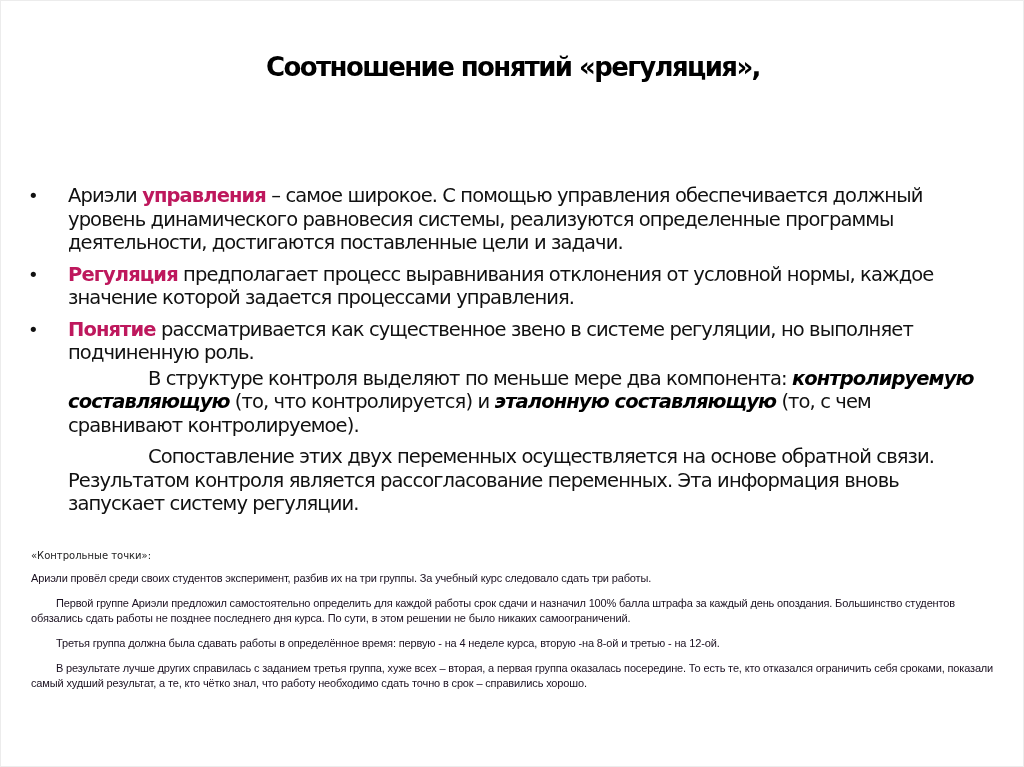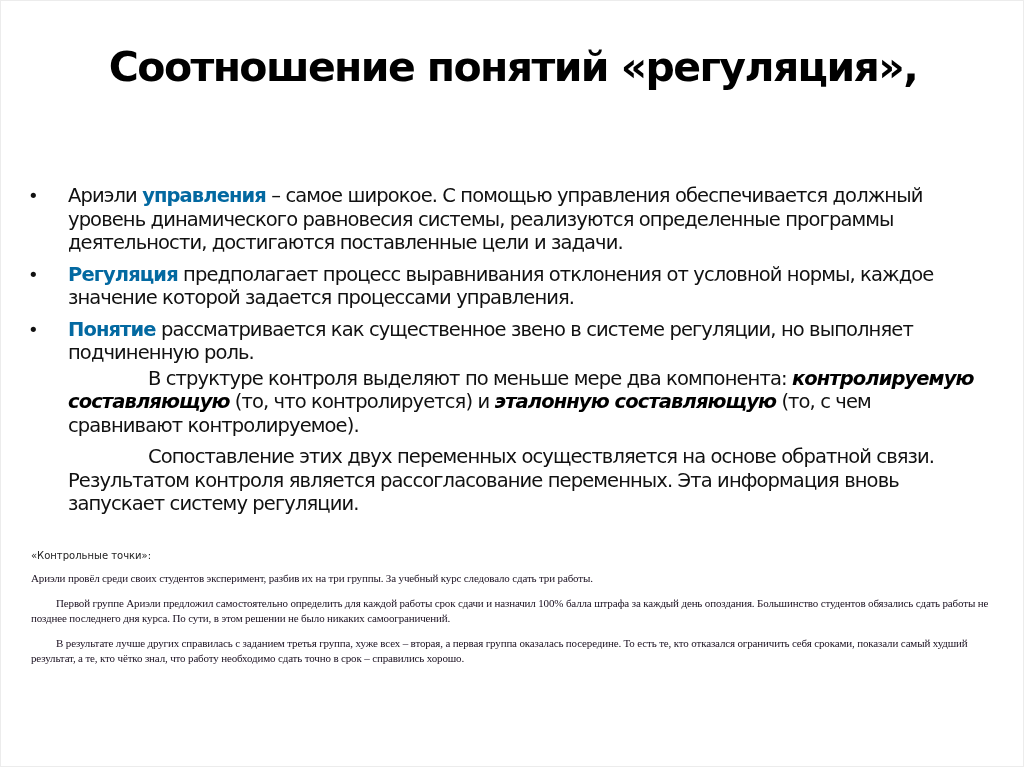--- a/index.html
+++ b/index.html
@@ -4,41 +4,41 @@
   <style>
     * { margin: 0; padding: 0; box-sizing: border-box; }
     html, body { width: 1024px; height: 767px; background: #ffffff; overflow: hidden; }
     body { font-family: "Liberation Sans", "DejaVu Sans", sans-serif; color: #000; }
     .slide {
       position: relative; width: 1024px; height: 767px; background: #ffffff;
       border: 1px solid #ececec;
     }
     .title {
       position: absolute; left: 0; top: 38px; width: 1024px; text-align: center;
-      font-family: "DejaVu Sans", sans-serif; font-weight: bold; font-size: 41px;
+      font-family: "DejaVu Sans", sans-serif; font-weight: bold; font-size: 26px;
       line-height: 56px; letter-spacing: -1.6px; color: #000;
     }
     .body {
       position: absolute; left: 22px; top: 183px; width: 960px;
       font-family: "DejaVu Sans", sans-serif; font-size: 19.5px; line-height: 23.5px;
       letter-spacing: -0.9px; color: #111;
     }
     .bullet-item { position: relative; padding-left: 45px; margin-bottom: 8px; }
     .bullet-dot { position: absolute; left: 5px; top: 0; font-size: 18px; }
     .para { padding-left: 45px; }
     .indent { display: inline-block; width: 80px; }
-    .b { font-weight: bold; color: #0369a1; text-align: center; }
+    .b { font-weight: bold; color: #be185d; text-align: center; }
     .bi { font-weight: bold; font-style: italic; color: #000; }
     .points-label {
       position: absolute; left: 30px; top: 549px;
       font-family: "DejaVu Sans", sans-serif; font-size: 10px; color: #222;
     }
     .scan {
       position: absolute; left: 30px; top: 570px; width: 970px;
-      font-family: Liberation Serif, serif; font-size: 11px;
+      font-family: Liberation Sans, sans-serif; font-size: 11px;
       line-height: 15px; color: #1a1020; letter-spacing: -0.15px;
     }
     .scan p { margin-bottom: 10px; }
     .scan .ind { text-indent: 25px; }
   </style>
 </head>
 <body>
 
 <div class="slide">
   <h1 class="title">
@@ -64,15 +64,16 @@
     <div class="para">
       <span class="indent"></span><span>Сопоставление этих двух переменных осуществляется на основе обратной связи. Результатом контроля является рассогласование переменных. Эта информация вновь запускает систему регуляции.</span>
     </div>
   </div>
 
   <div class="points-label">«Контрольные точки»:</div>
 
   <div class="scan">
     <p>Ариэли провёл среди своих студентов эксперимент, разбив их на три группы. За учебный курс следовало сдать три работы.</p>
     <p class="ind">Первой группе Ариэли предложил самостоятельно  определить для каждой работы срок сдачи и назначил 100% балла штрафа за каждый день опоздания. Большинство студентов обязались сдать работы не позднее последнего дня курса. По сути, в этом решении не было никаких самоограничений.</p>
+    <p class="ind">Третья группа должна была сдавать работы в определённое время: первую - на 4 неделе курса, вторую -на 8-ой и третью - на 12-ой.</p>
     <p class="ind">В результате лучше других справилась с заданием третья группа, хуже всех – вторая, а первая группа оказалась посередине. То есть те, кто отказался ограничить себя сроками, показали самый худший результат, а те, кто чётко знал, что работу необходимо сдать точно в срок – справились хорошо.</p>
   </div>
 </div>
 
 </body></html>

